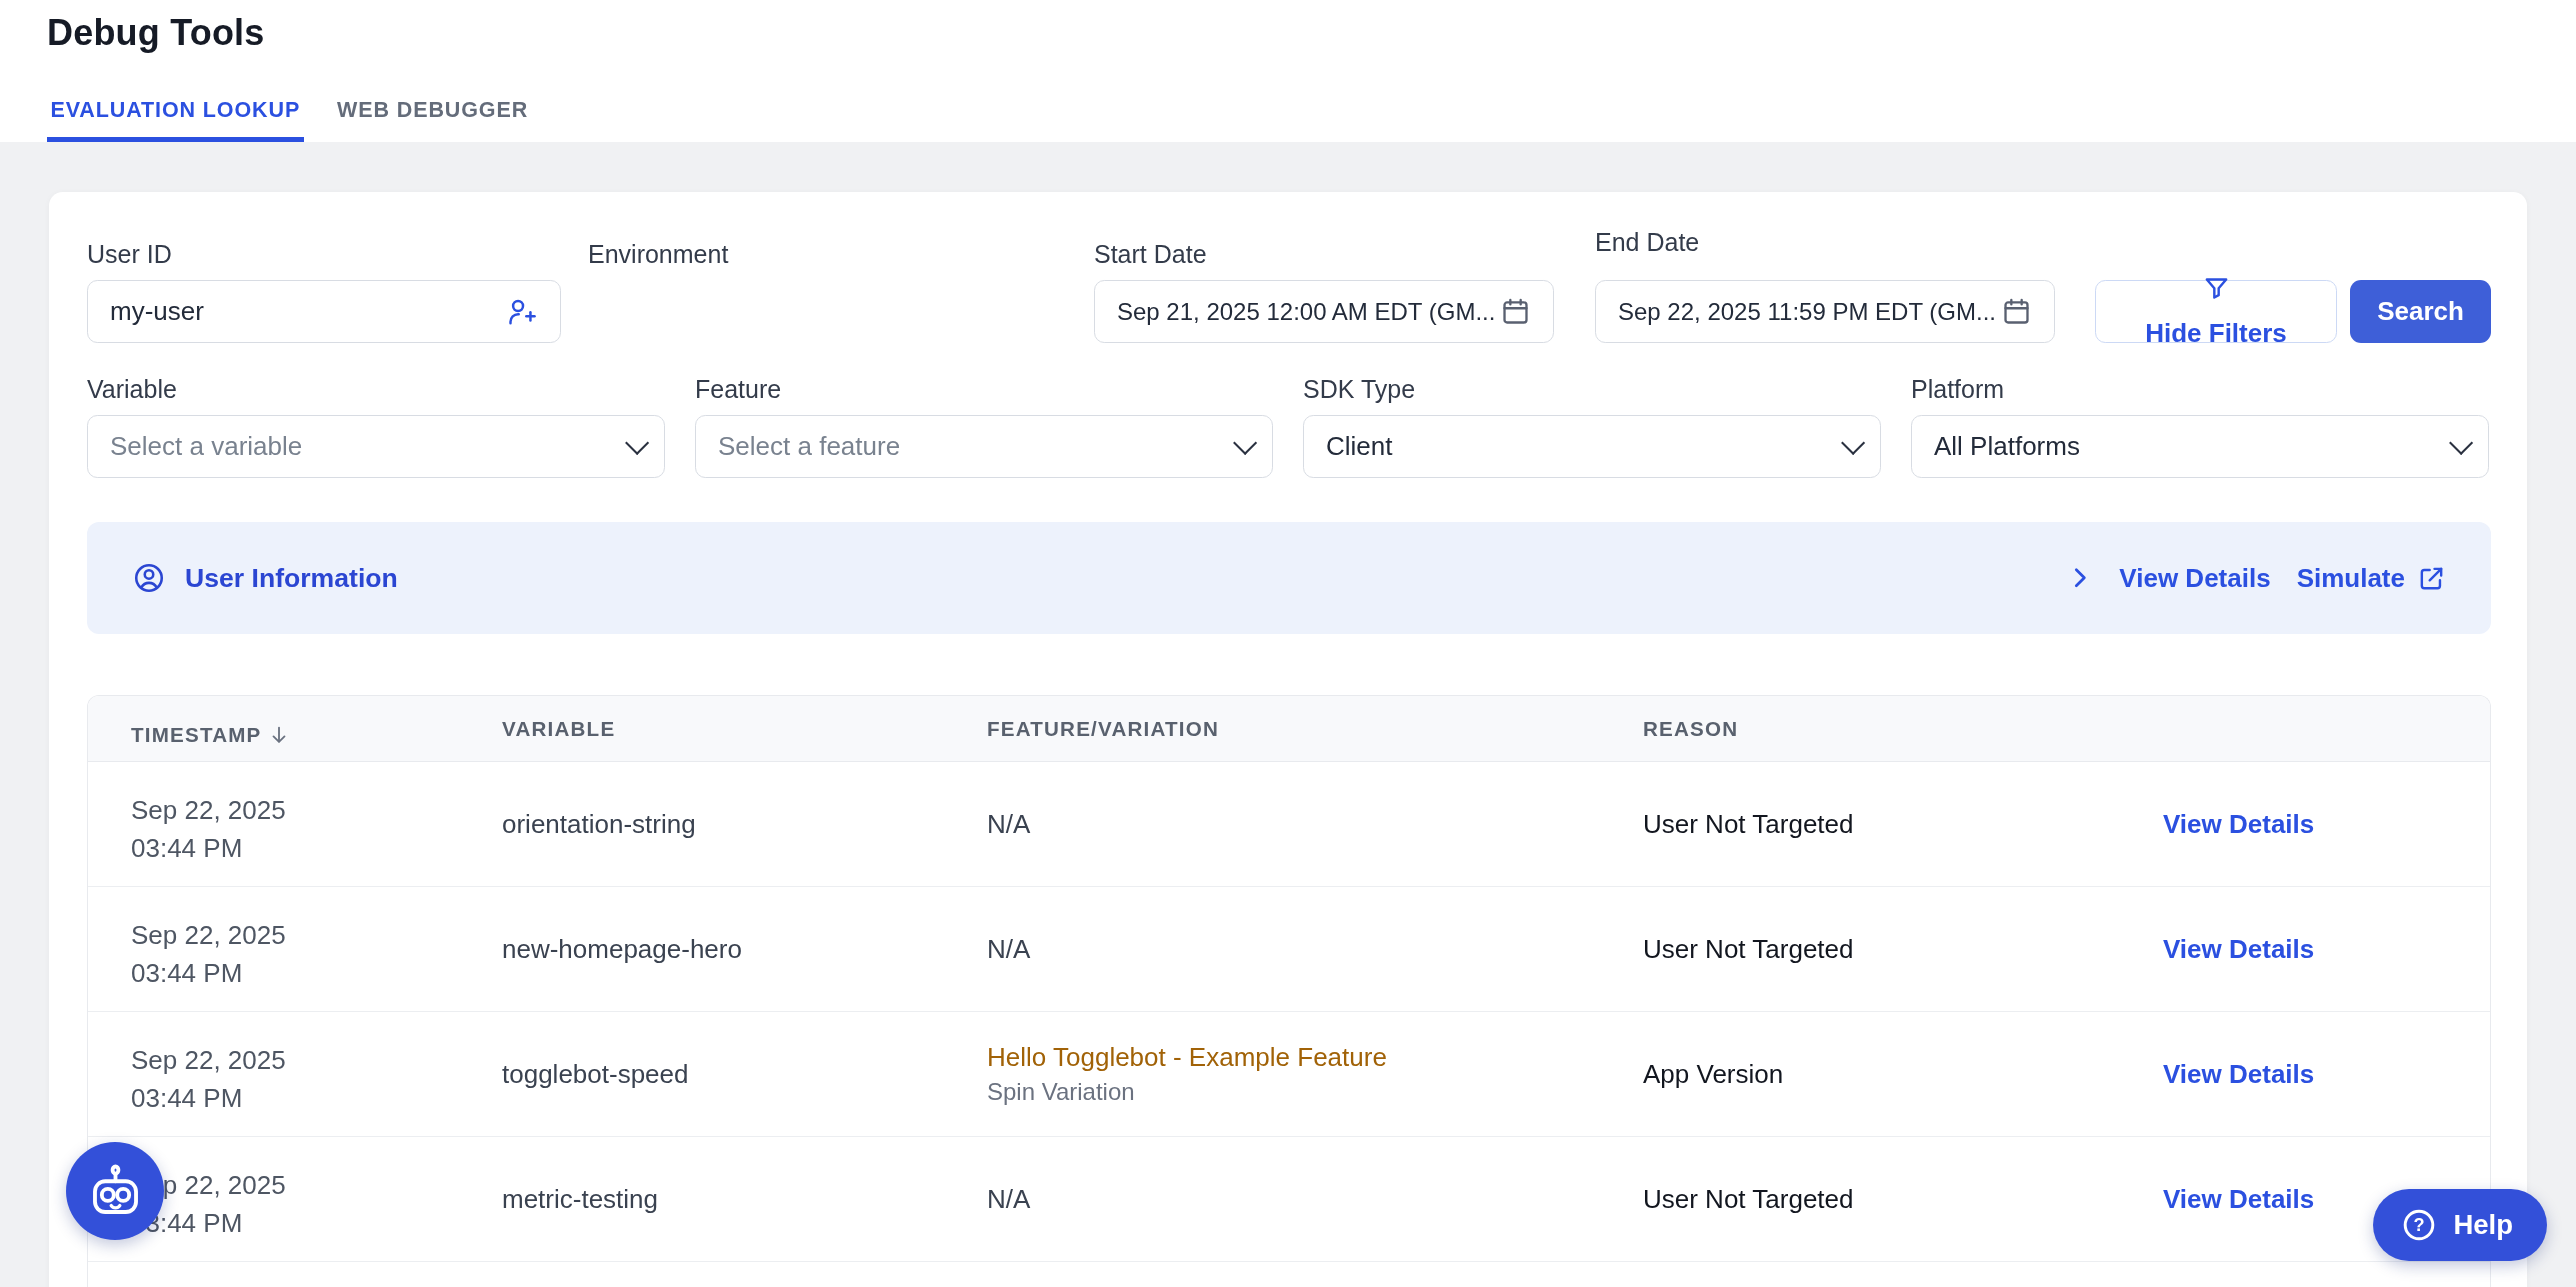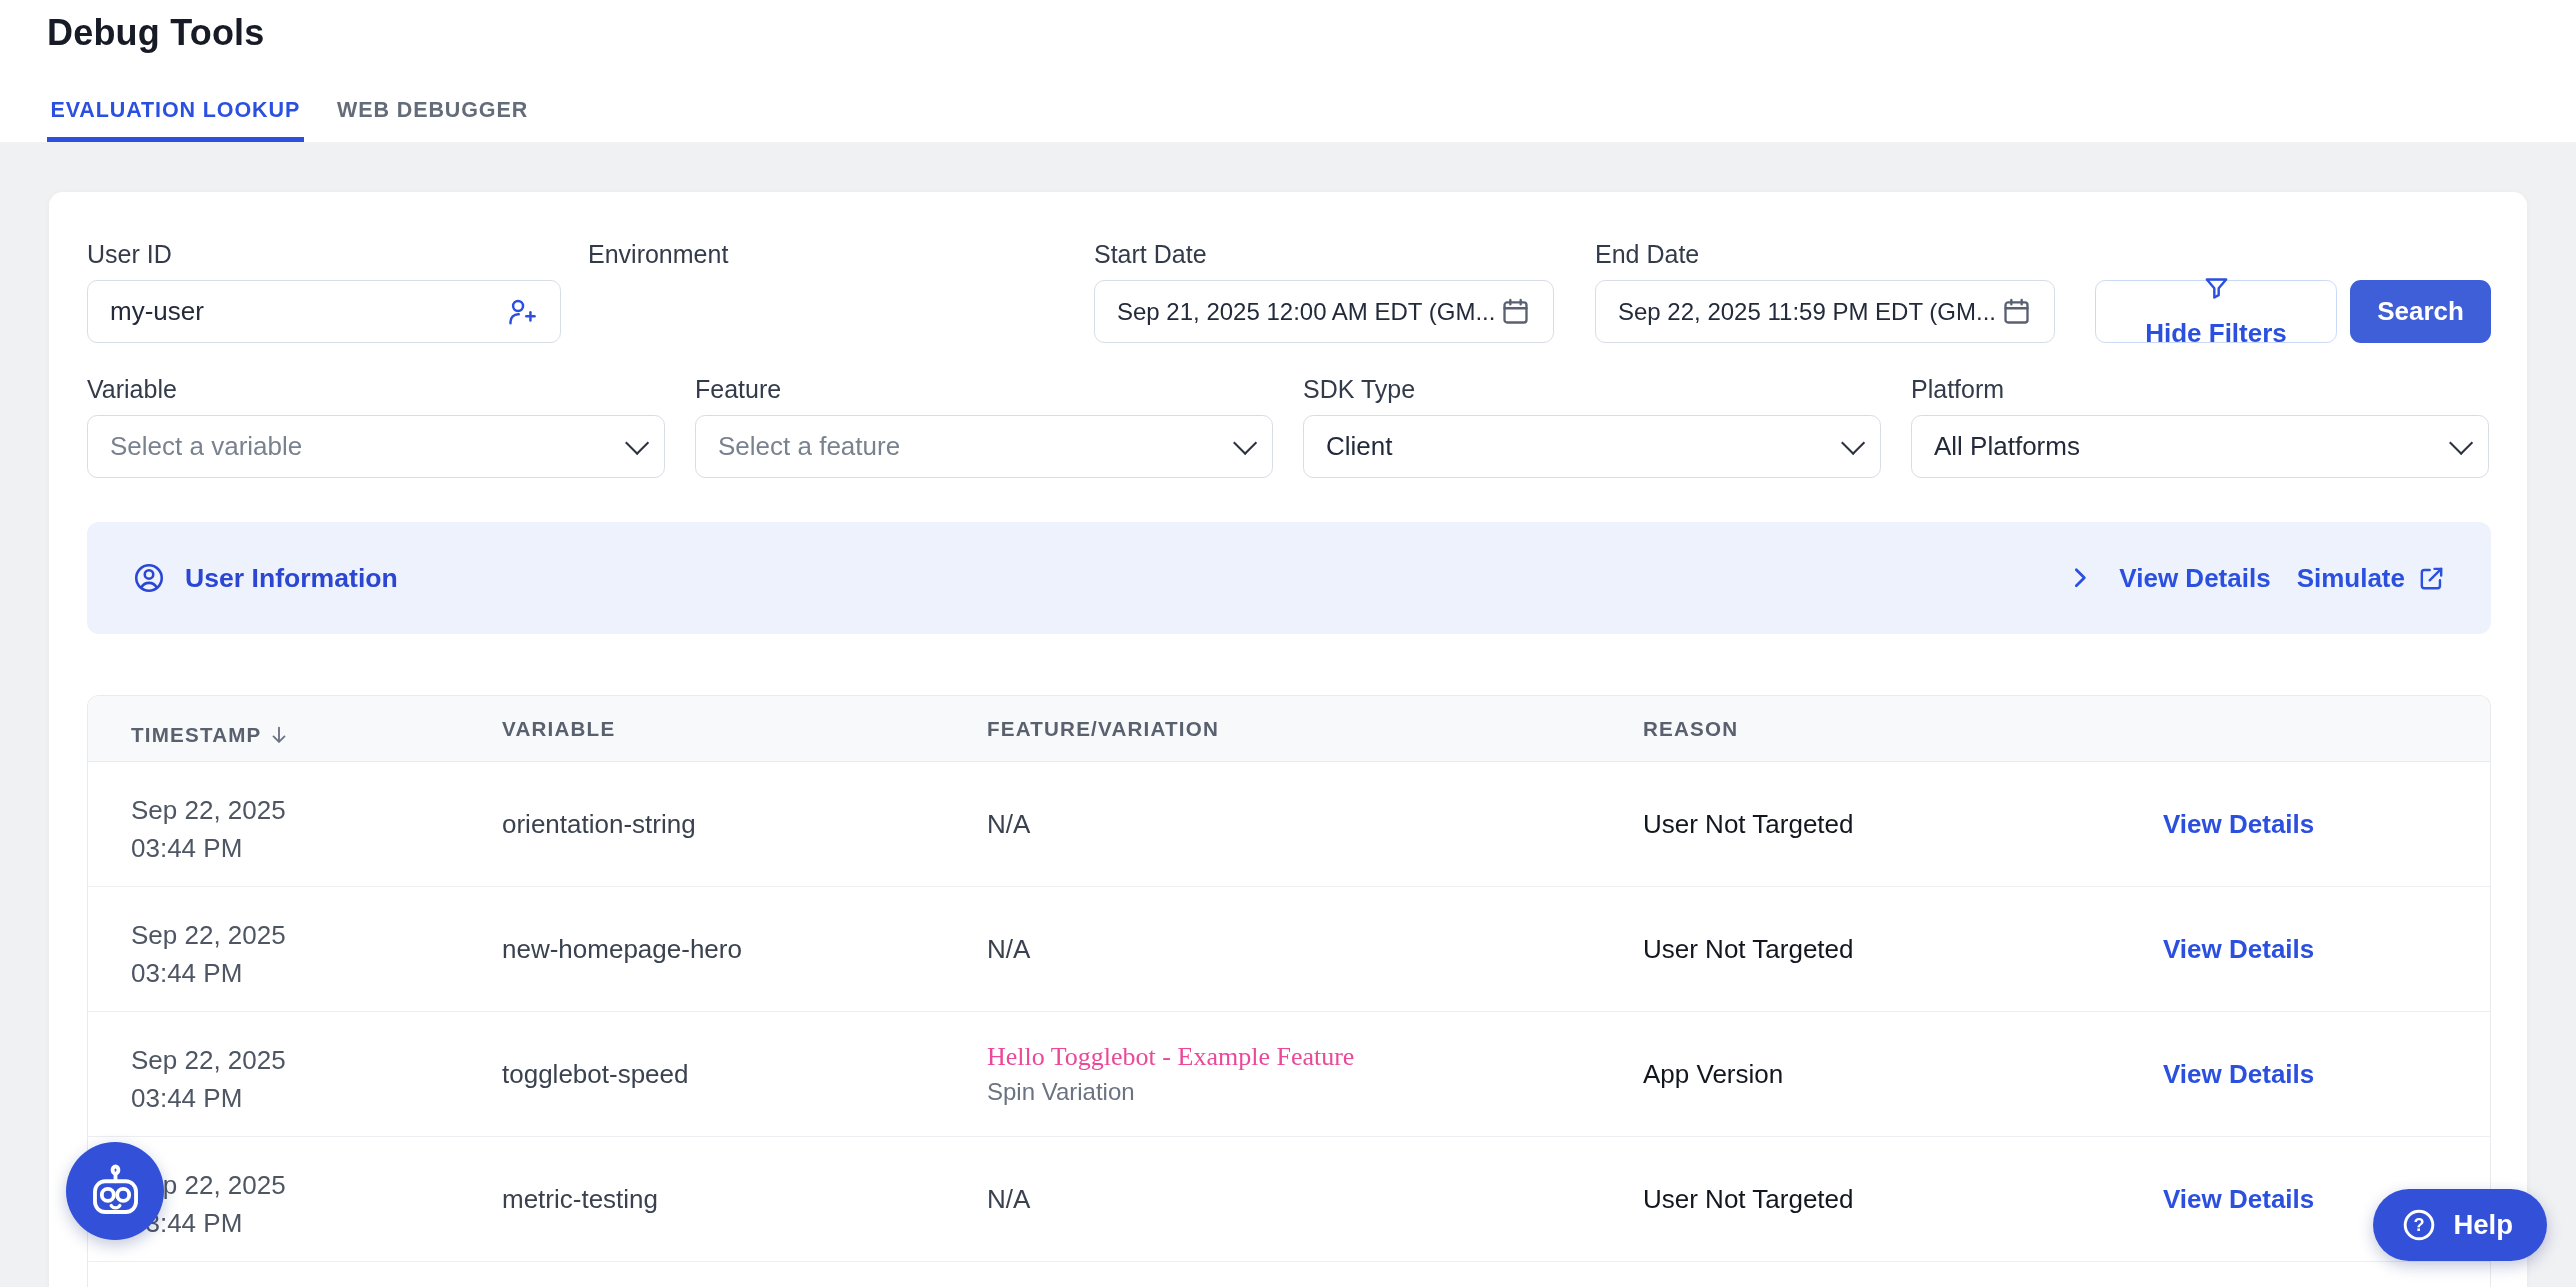--- a/index.html
+++ b/index.html
@@ -92,21 +92,21 @@
     font-size: 20.6px; font-weight: 600; color: #59616e; letter-spacing: 1.2px;
     display: flex; align-items: center; gap: 6.9px;
   }
   .th:first-child, .td:first-child { padding-left: 43px; margin-top: 12px; }
   .t-row { height: 125px; border-bottom: 1.7px solid #eceef1; }
   .t-row:last-child { border-bottom: none; }
   .td { font-size: 26px; color: #3a4250; }
   .td.ts { color: #4e5663; line-height: 1.45; }
   .td.reason { color: #12161f; }
   .link { color: #2b50e0; font-weight: 700; cursor: pointer; }
-  .feature-link { color: #ec4899; font-weight: 400; cursor: pointer; font-family: Liberation Serif, serif; }
+  .feature-link { color: #a16207; font-weight: 400; cursor: pointer; }
   .variation-sub { color: #6b7280; font-size: 24px; margin-top: 5.1px; }
   .partial-row { height: 51px; }
 
   
   .fab-robot {
     position: absolute; left: 66px; top: 1142px; width: 98px; height: 98px;
     border-radius: 50%; background: #3350d9; display: flex; align-items: center; justify-content: center;
     box-shadow: 0 5.1px 15.4px rgba(20,40,120,.25); cursor: pointer; z-index: 5;
   }
   .help-btn {
@@ -128,21 +128,21 @@
       <span>WEB DEBUGGER</span>
     </div>
   </div>
 </div>
 
 <div class="main-card">
 
   <div class="field-label" style="left:38px; top:48px">User ID</div>
   <div class="field-label" style="left:539px; top:48px">Environment</div>
   <div class="field-label" style="left:1045px; top:48px">Start Date</div>
-  <div class="field-label" style="left:1546px; top:48px">End Date</div>
+  <div class="field-label" style="left:1546px; top:36px">End Date</div>
 
   <div class="input-box" style="left:38px; top:88px; width:474px">
     <input value="my-user" style="">
     <span class="icon">
       <svg width="33" height="33" viewBox="0 0 24 24" fill="none" stroke="#2b50e0" stroke-width="1.8" stroke-linecap="round" stroke-linejoin="round">
         <circle cx="9.5" cy="8" r="3.6"></circle>
           <path d="M4 20.5v-1a5.5 5.5 0 0 1 5.5-5.5h.5"></path>
         <line x1="18.5" y1="12.5" x2="18.5" y2="18.5"></line>
           <line x1="15.5" y1="15.5" x2="21.5" y2="15.5"></line>
       </svg>

